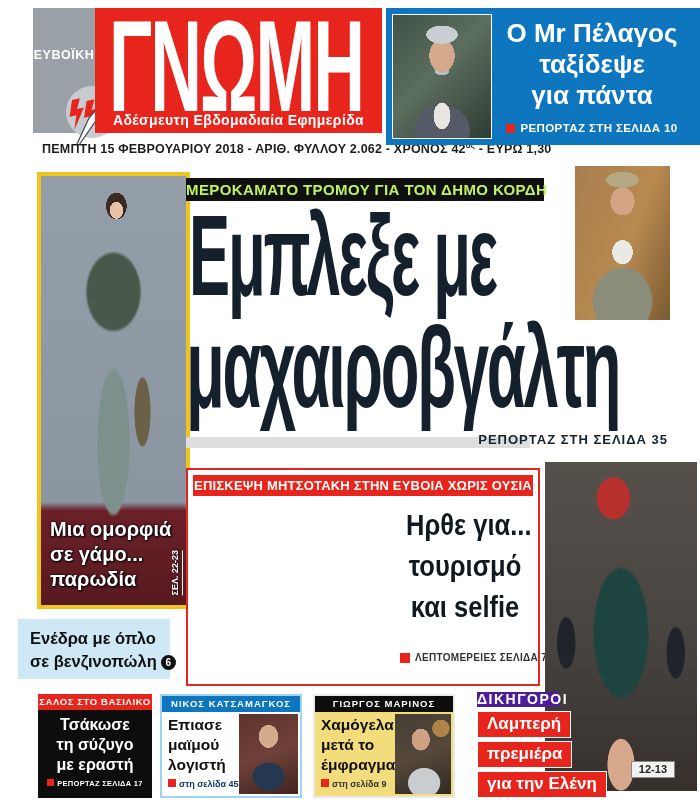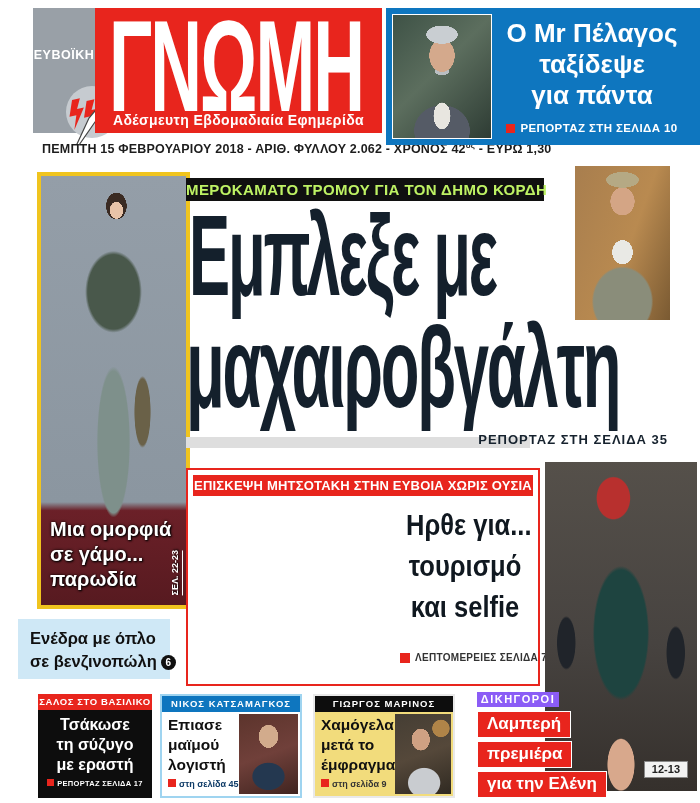--- a/index.html
+++ b/index.html
@@ -82,21 +82,21 @@
   
   .eleni-photo { position:absolute; left:545px; top:462px; width:152px; height:329px; z-index:1;
     background:
       radial-gradient(ellipse 27px 34px at 45% 11%, #b8302e 60%, rgba(0,0,0,0) 64%),
       radial-gradient(ellipse 13px 15px at 46% 12%, #dcab90 60%, rgba(0,0,0,0) 61%),
       radial-gradient(ellipse 44px 105px at 50% 52%, #1e4440 60%, rgba(0,0,0,0) 64%),
       radial-gradient(ellipse 16px 45px at 14% 55%, #20242a 55%, rgba(0,0,0,0) 60%),
       radial-gradient(ellipse 16px 45px at 86% 58%, #20242a 55%, rgba(0,0,0,0) 60%),
       radial-gradient(ellipse 22px 42px at 50% 92%, #d8a88c 60%, rgba(0,0,0,0) 63%),
       linear-gradient(180deg, #55504a 0%, #474340 55%, #35302c 100%); }
-  .page-badge { position:absolute; right:9px; bottom:13px; background:#f2f2f2; border:1px solid #888; color:#222; font-size:11px; font-weight:bold; padding:0 7px; line-height:15px; }
+  .page-badge { position:absolute; right:22px; bottom:13px; background:#f2f2f2; border:1px solid #888; color:#222; font-size:11px; font-weight:bold; padding:0 7px; line-height:15px; }
 
   
   .gas-teaser { position:absolute; left:18px; top:619px; width:152px; height:60px; background:#cfe8f6; padding:8px 0 0 12px; color:#101010; font-size:16.5px; font-weight:bold; line-height:23px; }
   .gas-teaser .line { display:block; white-space:nowrap; }
   .badge6 { display:inline-block; width:15px; height:15px; border-radius:50%; background:#101010; color:#fff; font-size:10px; font-weight:bold; text-align:center; line-height:15px; margin-left:4px; vertical-align:1px; }
 
   
   .bstory { position:absolute; top:694px; height:104px; }
   .b-head { height:16px; line-height:16px; text-align:center; color:#fff; font-weight:bold; font-size:9.5px; letter-spacing:.6px; white-space:nowrap; }
   .b1 { left:38px; width:114px; }
@@ -124,21 +124,21 @@
       radial-gradient(ellipse 26px 22px at 50% 78%, #243850 60%, rgba(0,0,0,0) 64%),
       linear-gradient(160deg, #5c342c 0%, #70403a 50%, #402420 100%); }
   .photo-marinos {
     background:
       radial-gradient(ellipse 15px 18px at 46% 32%, #cfa183 60%, rgba(0,0,0,0) 61%),
       radial-gradient(ellipse 26px 24px at 52% 86%, #c9ccd0 60%, rgba(0,0,0,0) 64%),
       radial-gradient(ellipse 14px 14px at 82% 18%, #b08448 60%, rgba(0,0,0,0) 64%),
       linear-gradient(160deg, #453e34 0%, #55483a 50%, #302a22 100%); }
 
   
-  .eleni-label { position:absolute; left:477px; top:692px; width:82px; height:15px; background:#8b5cf6; color:#fff; font-size:11px; font-weight:bold; letter-spacing:1.5px; text-align:center; line-height:15px; z-index:2; }
+  .eleni-label { position:absolute; left:477px; top:692px; width:82px; height:15px; background:#4c1d95; color:#fff; font-size:14px; font-weight:bold; letter-spacing:1.5px; text-align:center; line-height:15px; z-index:2; }
   .eleni-strip { position:absolute; left:477px; background:#e8251d; color:#fff; font-size:17px; font-weight:bold; padding:2px 9px 3px; white-space:nowrap; z-index:2; border:1px solid #fff; }
   .es1 { top:711px; }
   .es2 { top:741px; }
   .es3 { top:771px; }
 </style>
 </head>
 <body>
 
 <div class="page">
 

